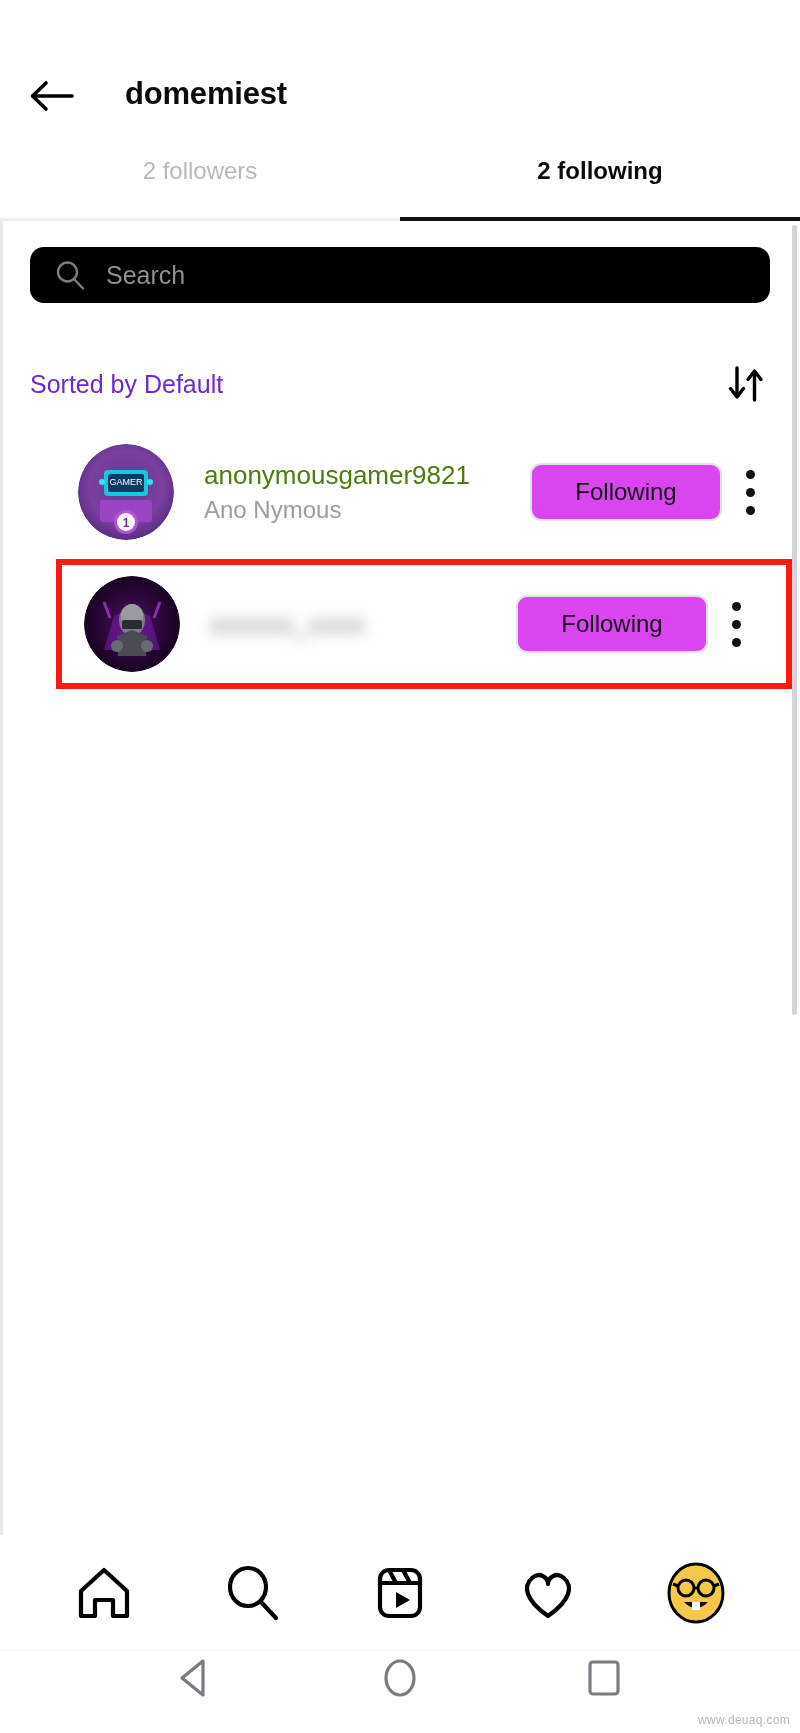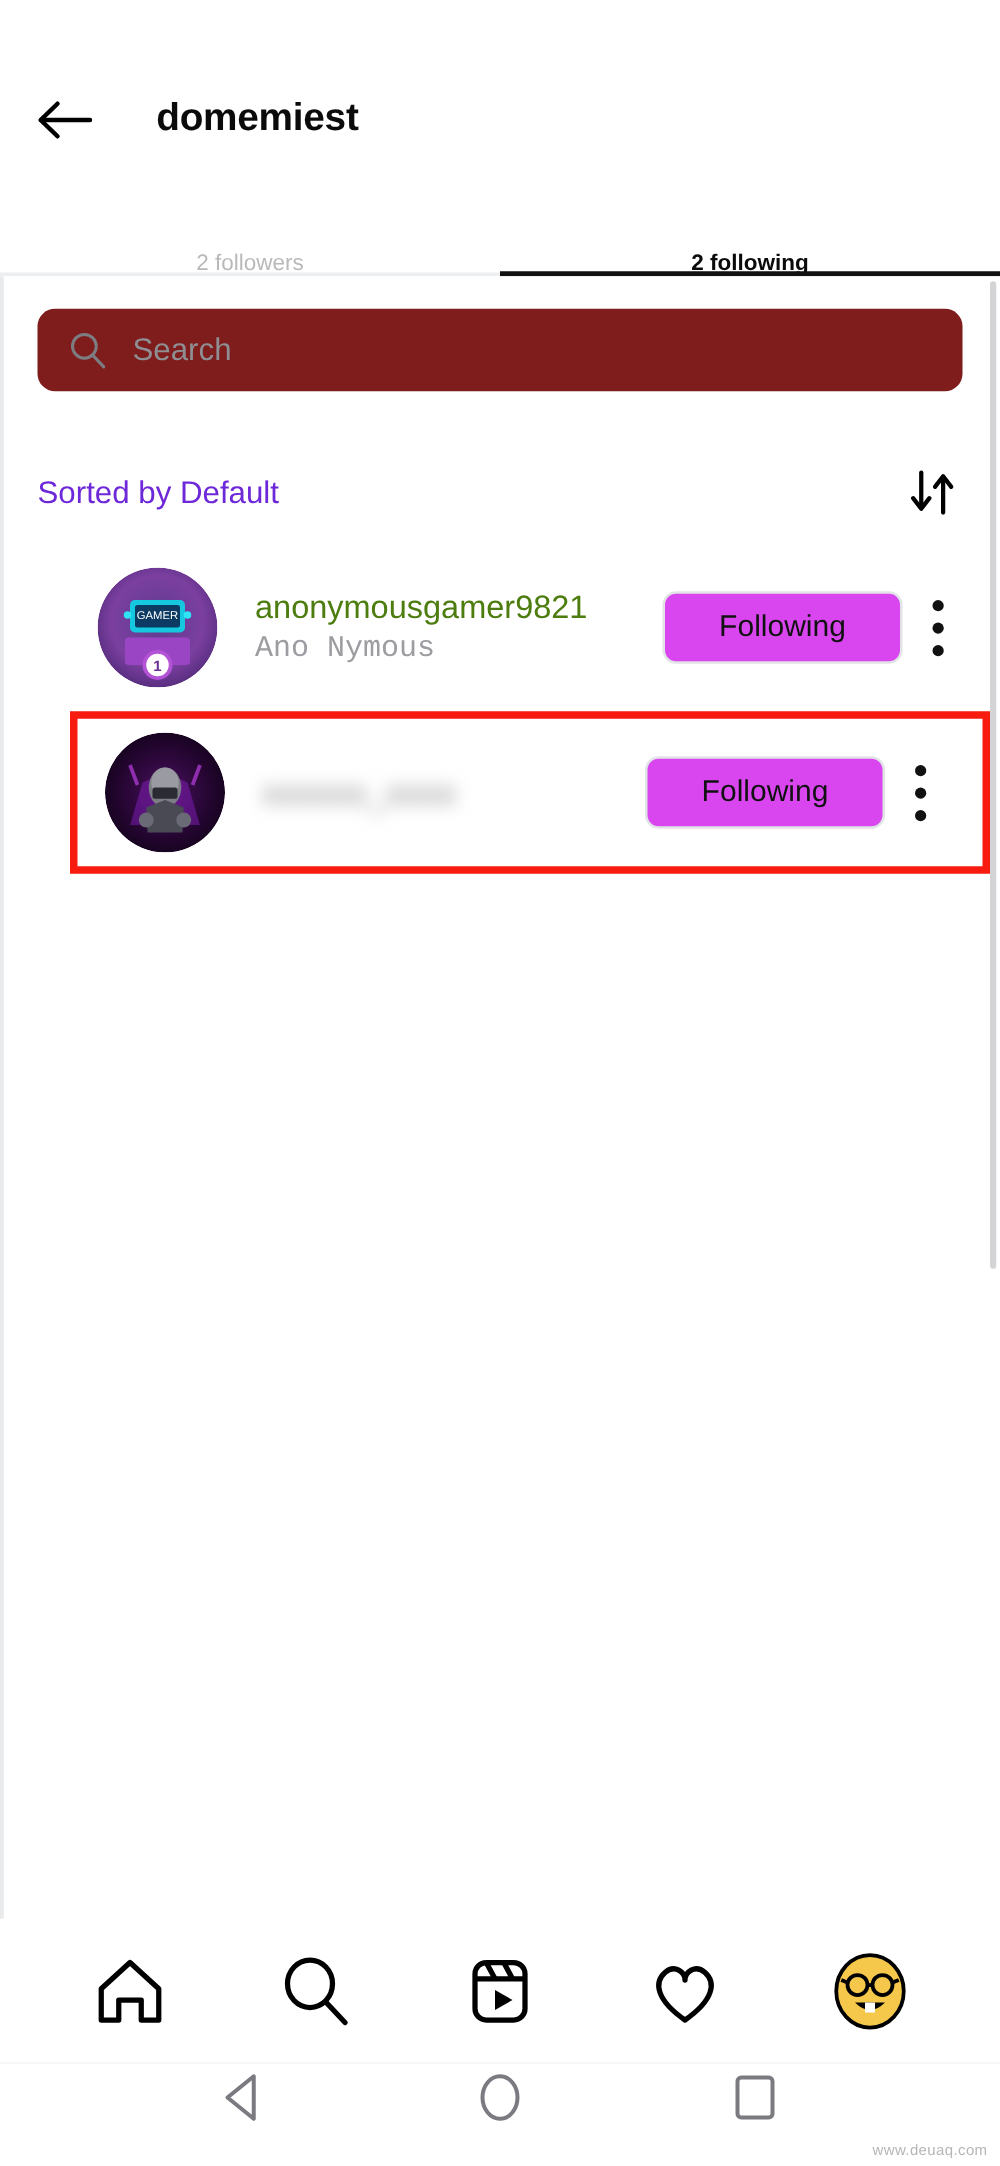--- a/index.html
+++ b/index.html
@@ -19,39 +19,39 @@
   }
   .back-arrow svg { width:100%; height:100%; display:block; }
   .page-title {
     position:absolute; left:125px; top:76px;
     font-size:31px; font-weight:700; color:#0b0b0b; letter-spacing:-0.2px;
   }
 
   
   .tabs { display:flex; height:66px; flex:0 0 auto; position:relative; }
   .tab {
-    flex:1 1 50%; display:flex; align-items:flex-end; justify-content:center;
-    font-size:18px; cursor:pointer; position:relative; padding-top:2px;
+    flex:1 1 50%; display:flex; align-items:flex-start; justify-content:center;
+    font-size:24px; cursor:pointer; position:relative; padding-top:2px;
   }
   .tab-inactive { color:#b9b9bb; font-weight:400; }
   .tab-active { color:#0b0b0b; font-weight:700; }
   .tab-underline-track {
     position:absolute; left:0; right:0; bottom:0; height:3px; background:#eceef0;
   }
   .tab-underline {
     position:absolute; bottom:0; height:4px; background:#121212;
     left:50%; width:50%;
   }
 
   
   .content { flex:1 1 auto; position:relative; background:#fff; }
 
   .search-wrap { padding:26px 30px 0 30px; }
   .search-bar {
-    height:66px; background:#7f1d1d; border-radius:14px;
+    height:56px; background:#000000; border-radius:14px;
     display:flex; align-items:center; padding:0 24px; cursor:text;
   }
   .search-icon { width:32px; height:32px; flex:0 0 auto; margin-right:20px; }
   .search-icon svg { width:100%; height:100%; display:block; }
   .search-placeholder { font-size:25px; color:#8e8e93; }
 
   .sort-row {
     display:flex; align-items:center; justify-content:space-between;
     padding:60px 34px 0 30px;
   }
@@ -67,21 +67,21 @@
   .user-row.highlighted {
     border:6px solid #f71b10; margin:8px 8px 0 8px; padding-left:22px;
   }
   .avatar {
     width:96px; height:96px; border-radius:50%; flex:0 0 auto;
     overflow:hidden; position:relative;
   }
   .avatar svg { width:100%; height:100%; display:block; }
   .user-text { flex:1 1 auto; margin-left:30px; min-width:0; }
   .username { font-size:26px; color:#4d7c0f; line-height:1.25; }
-  .fullname { font-size:24px; color:#9c9ca1; line-height:1.3; margin-top:3px;font-family:Liberation Mono, monospace; }
+  .fullname { font-size:24px; color:#9c9ca1; line-height:1.3; margin-top:3px; }
   .username.blurred {
     display:inline-block; color:#7a7a7e; filter:blur(7px);
     letter-spacing:1px;
   }
   .follow-btn {
     flex:0 0 auto; width:192px; height:58px; border:2px solid #e2e3e6;
     border-radius:11px; background:#d946ef; display:flex; align-items:center;
     justify-content:center; font-size:24px; color:#111; cursor:pointer;
     font-family:"Liberation Sans", sans-serif;
   }

